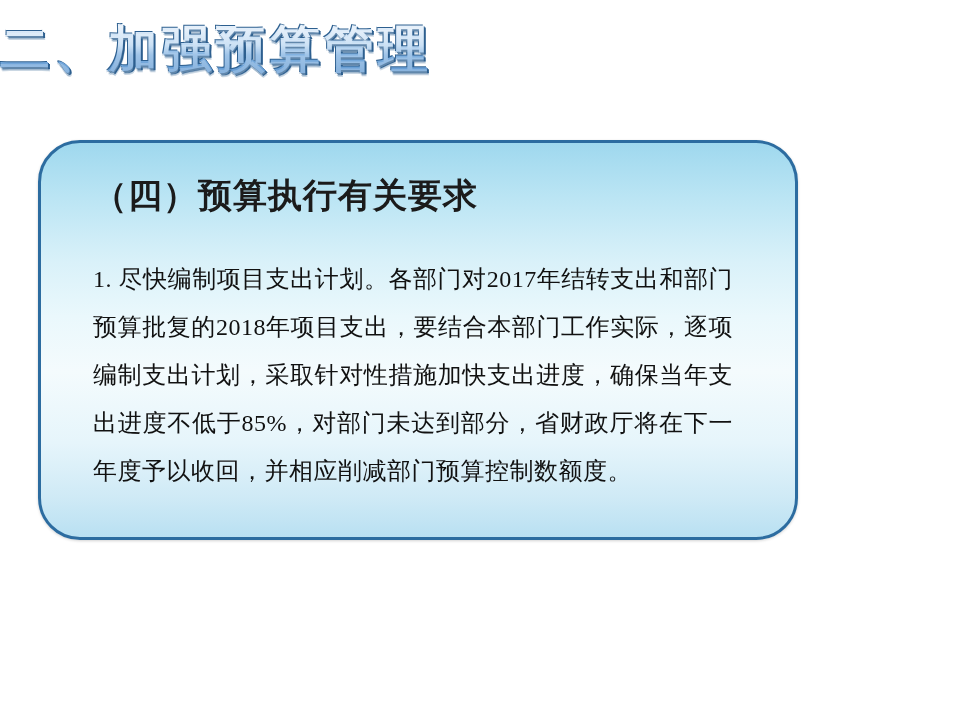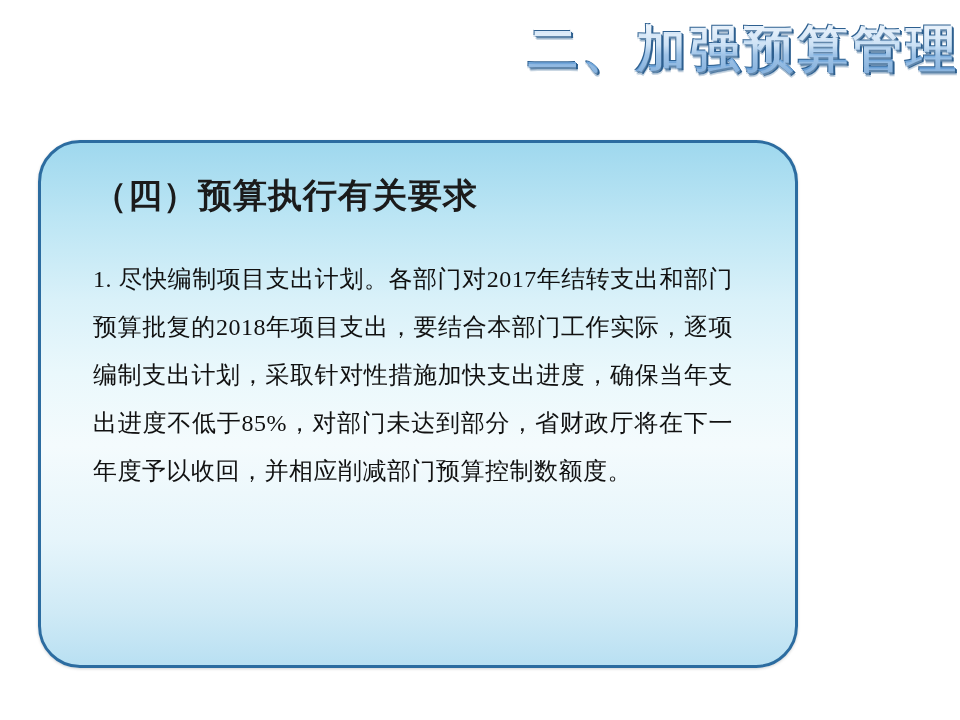--- a/index.html
+++ b/index.html
@@ -22,42 +22,42 @@
     box-sizing: border-box;
     overflow: hidden;
   }
 
   
   .slide-title {
     position: absolute;
     top: 22px;
     left: 0;
     width: 960px;
-    text-align: right;
+    text-align: left;
     font-family: "Liberation Sans", sans-serif;
     font-weight: bold;
     font-size: 50px;
     letter-spacing: 4px;
     line-height: 1.1;
     color: #a8c6e8;
     background: linear-gradient(180deg, #eef5fc 0%, #bcd8f2 42%, #7fb0e0 60%, #5a94cf 100%);
     -webkit-background-clip: text;
     background-clip: text;
     -webkit-text-fill-color: transparent;
     text-shadow: 0 2px 0 rgba(255,255,255,0.25);
     filter: drop-shadow(2px 2px 0px #2d5f8f) drop-shadow(-1px -1px 0 #2d5f8f);
   }
 
   
   .content-panel {
     position: absolute;
     left: 38px;
     top: 140px;
     width: 760px;
-    height: 528px;
+    height: 400px;
     border: 3px solid #2c6ca0;
     border-radius: 42px;
     background: linear-gradient(180deg,
         #9fd8ee 0%,
         #bbe5f4 14%,
         #d9f1f9 30%,
         #eaf8fc 44%,
         #f4fbfd 58%,
         #e6f5fb 76%,
         #cfeaf6 90%,

